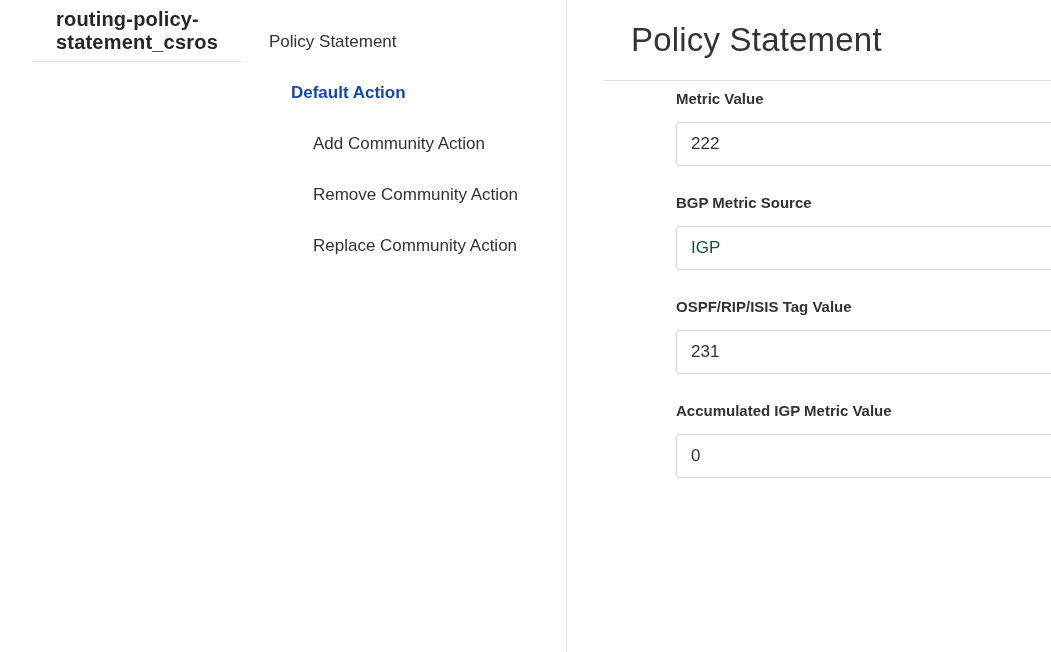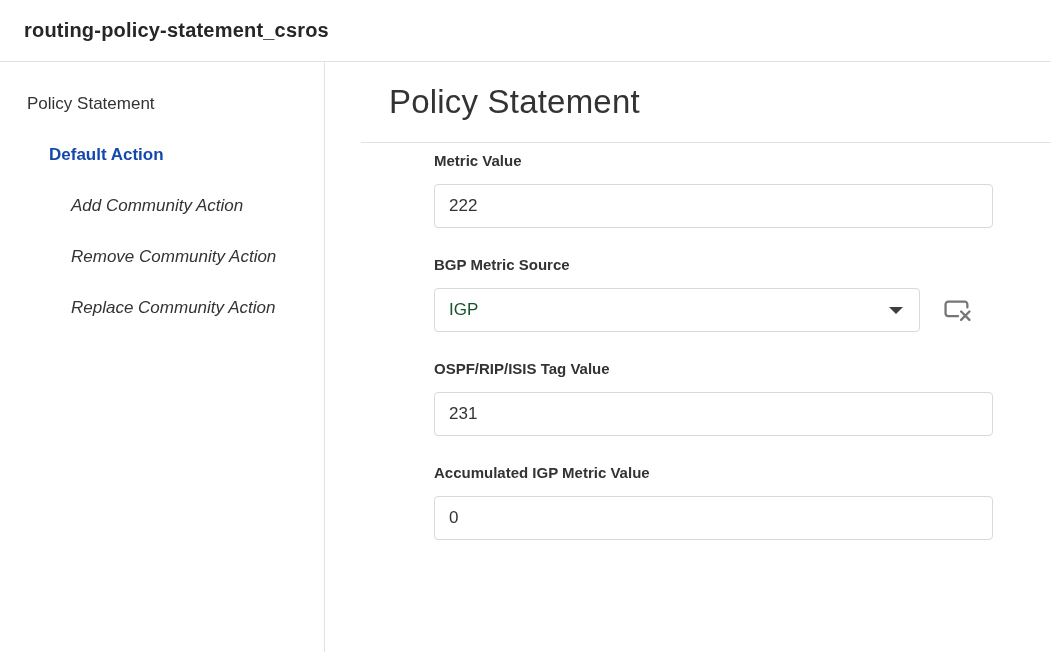--- a/index.html
+++ b/index.html
@@ -1,36 +1,36 @@
 <!DOCTYPE html>
 <html><head>
 <meta charset="utf-8">
 <style>
   * { margin:0; padding:0; box-sizing:border-box; }
   html,body { width:1051px; height:652px; background:#fff; overflow:hidden;
     font-family:"Liberation Sans", sans-serif; color:#333; }
 
-  .app { width:1051px; height:652px; display:flex; flex-direction:column; }
+  .app { width:1051px; height:652px; display:flex; flex-direction:row;padding-left:32px; }
 
   
   .page-header { height:62px; flex:0 0 62px; display:flex; align-items:center;
     padding:0 24px; border-bottom:1px solid #e2e2e2; background:#fff; }
   .page-header h1 { font-size:20px; font-weight:700; color:#262626; letter-spacing:.2px; }
 
   
   .body-split { flex:1; display:flex; min-height:0;gap:36px; }
 
   
   .sidebar { width:325px; flex:0 0 325px; border-right:1px solid #e2e2e2;
     padding-top:16px; background:#fff; }
   .nav-item { height:51px; display:flex; align-items:center; font-size:17px;
     color:#333; cursor:pointer; white-space:nowrap; }
   .nav-item.lvl0 { padding-left:27px; }
   .nav-item.lvl1 { padding-left:49px; }
-  .nav-item.lvl2 { padding-left:71px;font-style:italic; }
+  .nav-item.lvl2 { padding-left:71px; }
   .nav-item.active { color:#1548ad; font-weight:700;text-align:right; }
 
   
   .main { flex:1; background:#fff; min-width:0; }
   .main-title-row { height:81px; display:flex; align-items:center;
     padding-left:28px; border-bottom:1px solid #e2e2e2; }
   .main-title-row h2 { font-size:33px; font-weight:300; color:#333; letter-spacing:.2px; }
 
   
   .form { padding:9px 0 0 73px; }

